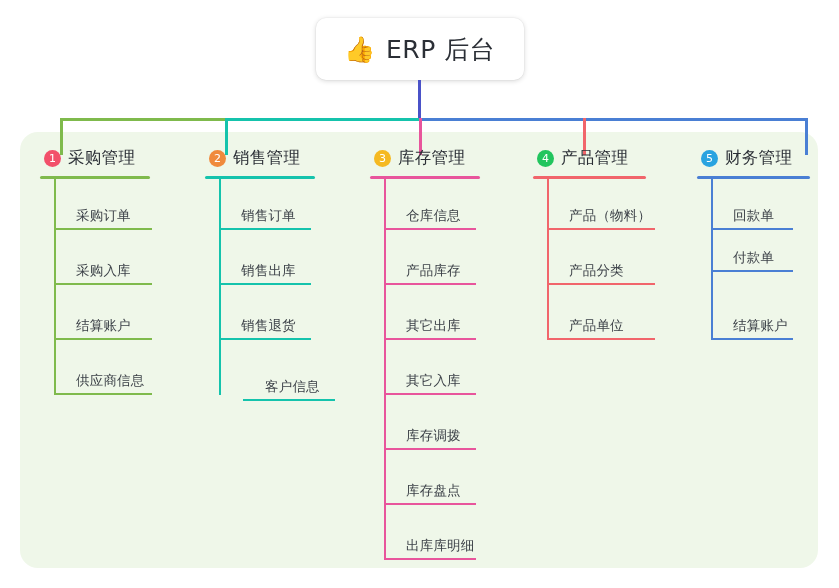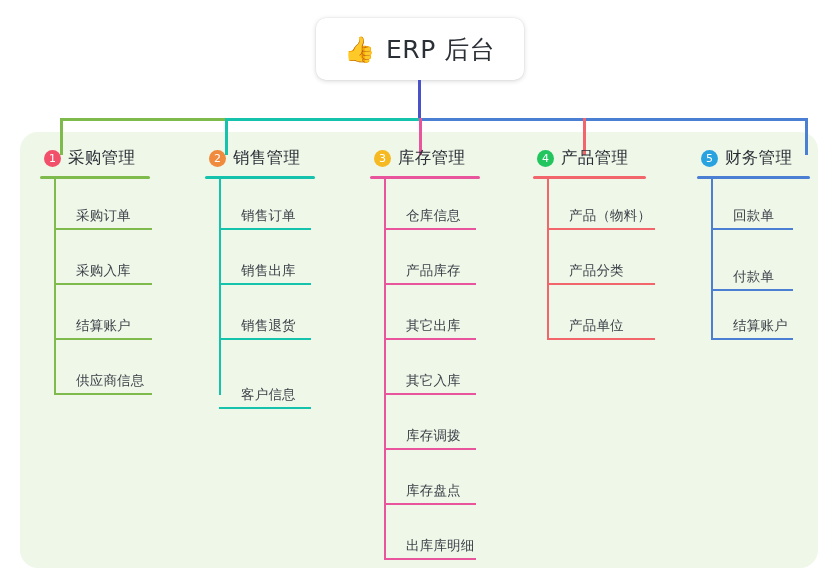--- a/index.html
+++ b/index.html
@@ -116,21 +116,21 @@
             <div class="leaf-rule" style="width: 92px; background: rgb(21, 195, 172);"></div>
           </div>
           <div class="leaf" style="top: 76px; width: 92px; height: 30px;">
             <span class="leaf-label">销售出库</span>
             <div class="leaf-rule" style="width: 92px; background: rgb(21, 195, 172);"></div>
           </div>
           <div class="leaf" style="top: 131px; width: 92px; height: 30px;">
             <span class="leaf-label">销售退货</span>
             <div class="leaf-rule" style="width: 92px; background: rgb(21, 195, 172);"></div>
           </div>
-          <div class="leaf" style="top: 200px; width: 92px; height: 30px;">
+          <div class="leaf" style="top: 192px; width: 92px; height: 30px; margin-left: 24px;">
             <span class="leaf-label">客户信息</span>
             <div class="leaf-rule" style="width: 92px; background: rgb(21, 195, 172);"></div>
           </div>
         </div>
       </div>
       <div class="col" style="left: 370px;">
         <div class="col-head">
           <span class="badge" style="background: rgb(245, 185, 33);">3</span>
           <span class="col-title">库存管理</span>
         </div>
@@ -194,21 +194,21 @@
           <span class="badge" style="background: rgb(41, 163, 224);">5</span>
           <span class="col-title">财务管理</span>
         </div>
         <div class="col-rule" style="top: 30px; width: 113px; background: rgb(74, 127, 212);"></div>
         <div class="leaves" style="left: 14px; top: 33px;">
           <div class="spine" style="height: 161px; background: rgb(74, 127, 212);"></div>
           <div class="leaf" style="top: 21px; width: 82px; height: 30px;">
             <span class="leaf-label">回款单</span>
             <div class="leaf-rule" style="width: 82px; background: rgb(74, 127, 212);"></div>
           </div>
-          <div class="leaf" style="top: 82px; width: 82px; height: 30px;">
+          <div class="leaf" style="top: 63px; width: 82px; height: 30px;">
             <span class="leaf-label">付款单</span>
             <div class="leaf-rule" style="width: 82px; background: rgb(74, 127, 212);"></div>
           </div>
           <div class="leaf" style="top: 131px; width: 82px; height: 30px;">
             <span class="leaf-label">结算账户</span>
             <div class="leaf-rule" style="width: 82px; background: rgb(74, 127, 212);"></div>
           </div>
         </div>
       </div>
     </div>

